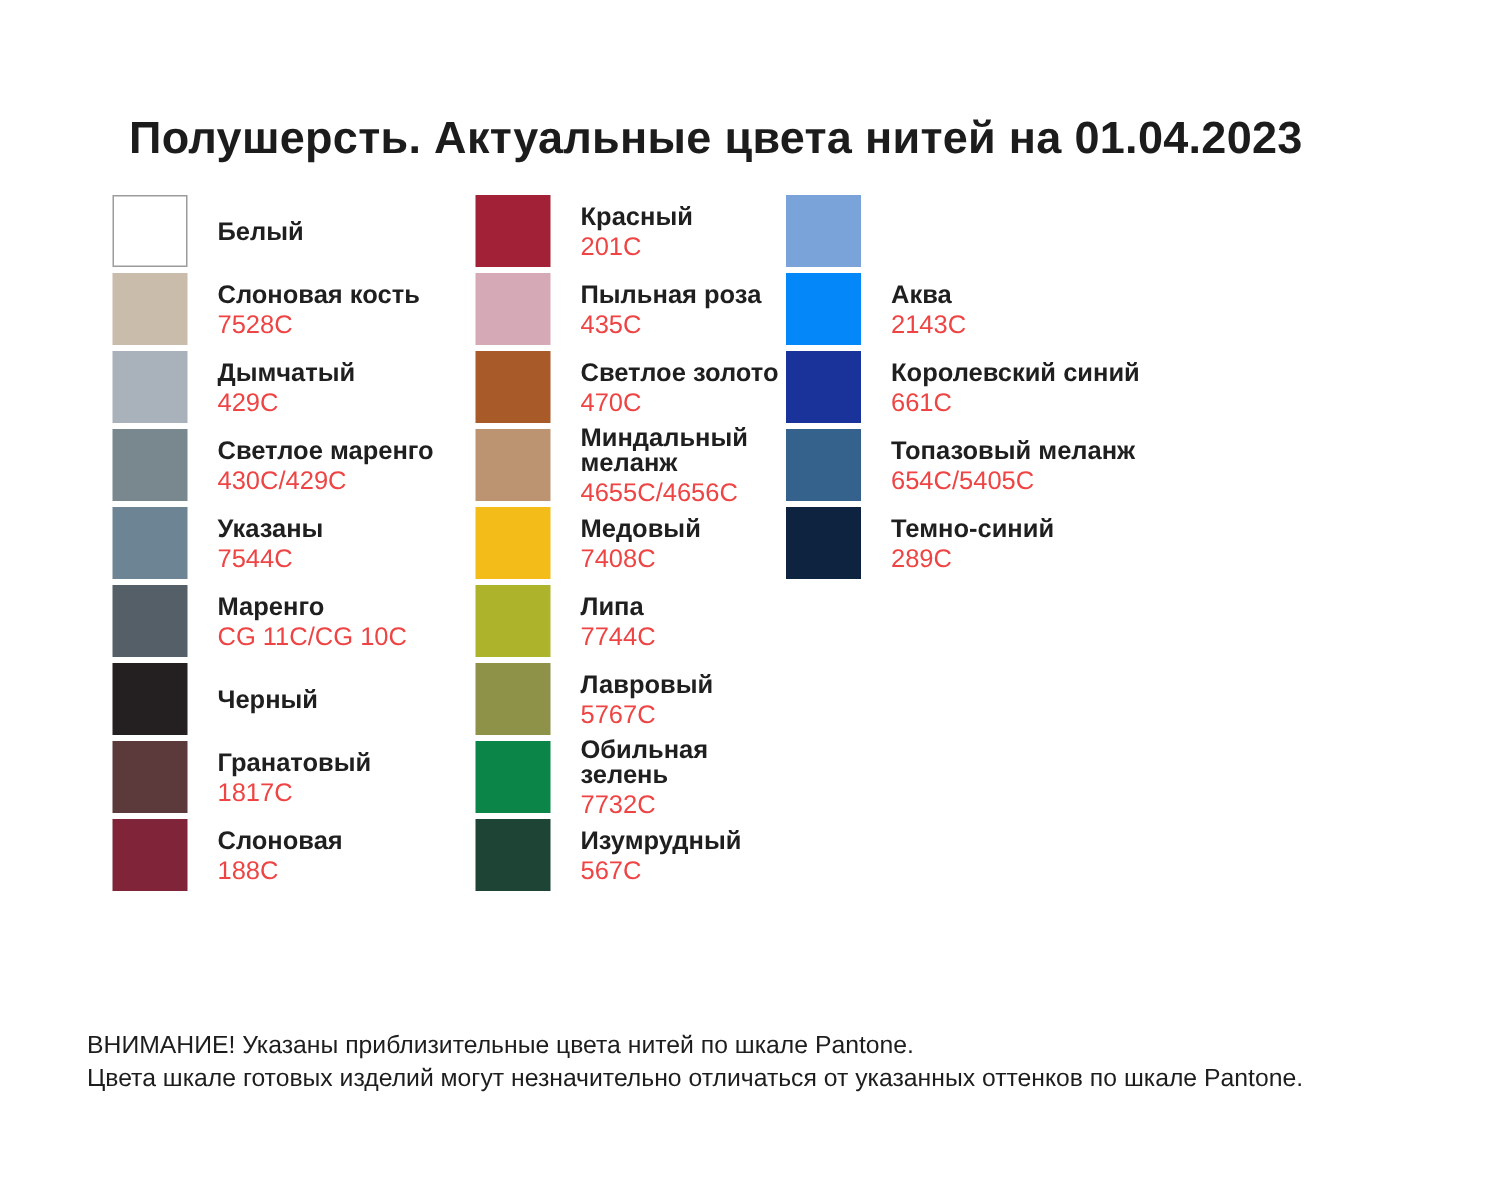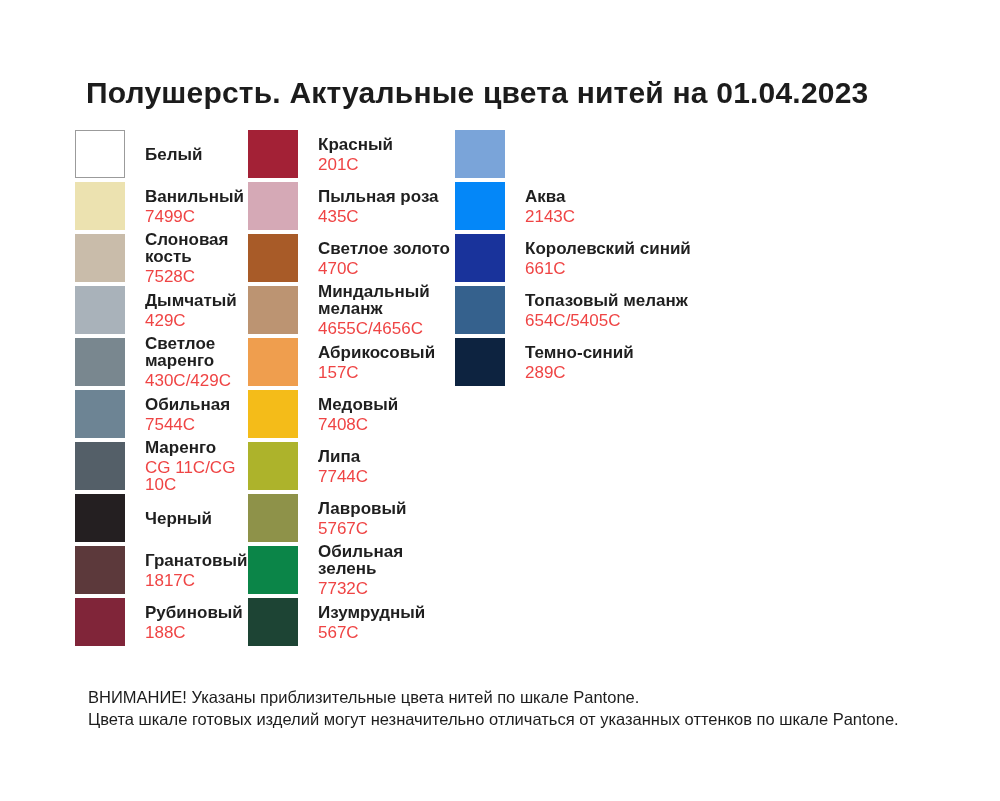--- a/index.html
+++ b/index.html
@@ -22,21 +22,21 @@
     letter-spacing: 0.2px;
     white-space: nowrap;
   }
   .grid {
     position: absolute;
     left: 75px;
     top: 130px;
     display: flex;
   }
   .col { display: flex; flex-direction: column; }
-  .col-0 { width: 173px; }
+  .col-0 { width: 242px; }
   .col-1 { width: 207px; }
   .col-2 { width: 280px; }
   .row {
     display: flex;
     align-items: stretch;
     height: 48px;
     margin-bottom: 4px;
   }
   .swatch {
     width: 50px;
@@ -60,21 +60,21 @@
   }
   .color-code {
     font-size: 17px;
     color: #ef4444;
     line-height: 17px;
     margin-top: 3px;
   }
   .color-code:empty { display: none; }
   .footer {
     position: absolute;
-    left: 88px;
+    left: 58px;
     top: 686px;
     font-size: 16.5px;
     line-height: 22px;
     color: #1d1d1d;
     white-space: nowrap;
   }
 </style>
 </head>
 <body>
 
@@ -83,27 +83,20 @@
   <div class="grid">
       <div class="col col-0">
         <div class="row">
     <div class="swatch" style="background: rgb(255, 255, 255); border: 1px solid rgb(155, 155, 155);"></div>
     <div class="labels">
       <div class="color-name">Белый</div>
 
     </div>
   </div>
         <div class="row">
-    <div class="swatch" style="background: rgb(236, 226, 176);"></div>
-    <div class="labels">
-      <div class="color-name">Ванильный</div>
-      <div class="color-code">7499C</div>
-    </div>
-  </div>
-        <div class="row">
     <div class="swatch" style="background: rgb(201, 188, 170);"></div>
     <div class="labels">
       <div class="color-name">Слоновая кость</div>
       <div class="color-code">7528C</div>
     </div>
   </div>
         <div class="row">
     <div class="swatch" style="background: rgb(169, 178, 186);"></div>
     <div class="labels">
       <div class="color-name">Дымчатый</div>
@@ -113,21 +106,21 @@
         <div class="row">
     <div class="swatch" style="background: rgb(121, 135, 143);"></div>
     <div class="labels">
       <div class="color-name">Светлое маренго</div>
       <div class="color-code">430C/429C</div>
     </div>
   </div>
         <div class="row">
     <div class="swatch" style="background: rgb(109, 132, 148);"></div>
     <div class="labels">
-      <div class="color-name">Обильная</div>
+      <div class="color-name">Указаны</div>
       <div class="color-code">7544C</div>
     </div>
   </div>
         <div class="row">
     <div class="swatch" style="background: rgb(84, 95, 104);"></div>
     <div class="labels">
       <div class="color-name">Маренго</div>
       <div class="color-code">CG 11C/CG 10C</div>
     </div>
   </div>
@@ -141,21 +134,21 @@
         <div class="row">
     <div class="swatch" style="background: rgb(92, 57, 59);"></div>
     <div class="labels">
       <div class="color-name">Гранатовый</div>
       <div class="color-code">1817C</div>
     </div>
   </div>
         <div class="row">
     <div class="swatch" style="background: rgb(128, 37, 57);"></div>
     <div class="labels">
-      <div class="color-name">Рубиновый</div>
+      <div class="color-name">Слоновая</div>
       <div class="color-code">188C</div>
     </div>
   </div>
       </div>
       <div class="col col-1">
         <div class="row">
     <div class="swatch" style="background: rgb(163, 33, 54);"></div>
     <div class="labels">
       <div class="color-name">Красный</div>
       <div class="color-code">201C</div>
@@ -173,27 +166,20 @@
     <div class="labels">
       <div class="color-name">Светлое золото</div>
       <div class="color-code">470C</div>
     </div>
   </div>
         <div class="row">
     <div class="swatch" style="background: rgb(188, 148, 114);"></div>
     <div class="labels">
       <div class="color-name">Миндальный меланж</div>
       <div class="color-code">4655C/4656C</div>
-    </div>
-  </div>
-        <div class="row">
-    <div class="swatch" style="background: rgb(239, 158, 78);"></div>
-    <div class="labels">
-      <div class="color-name">Абрикосовый</div>
-      <div class="color-code">157C</div>
     </div>
   </div>
         <div class="row">
     <div class="swatch" style="background: rgb(244, 188, 25);"></div>
     <div class="labels">
       <div class="color-name">Медовый</div>
       <div class="color-code">7408C</div>
     </div>
   </div>
         <div class="row">

